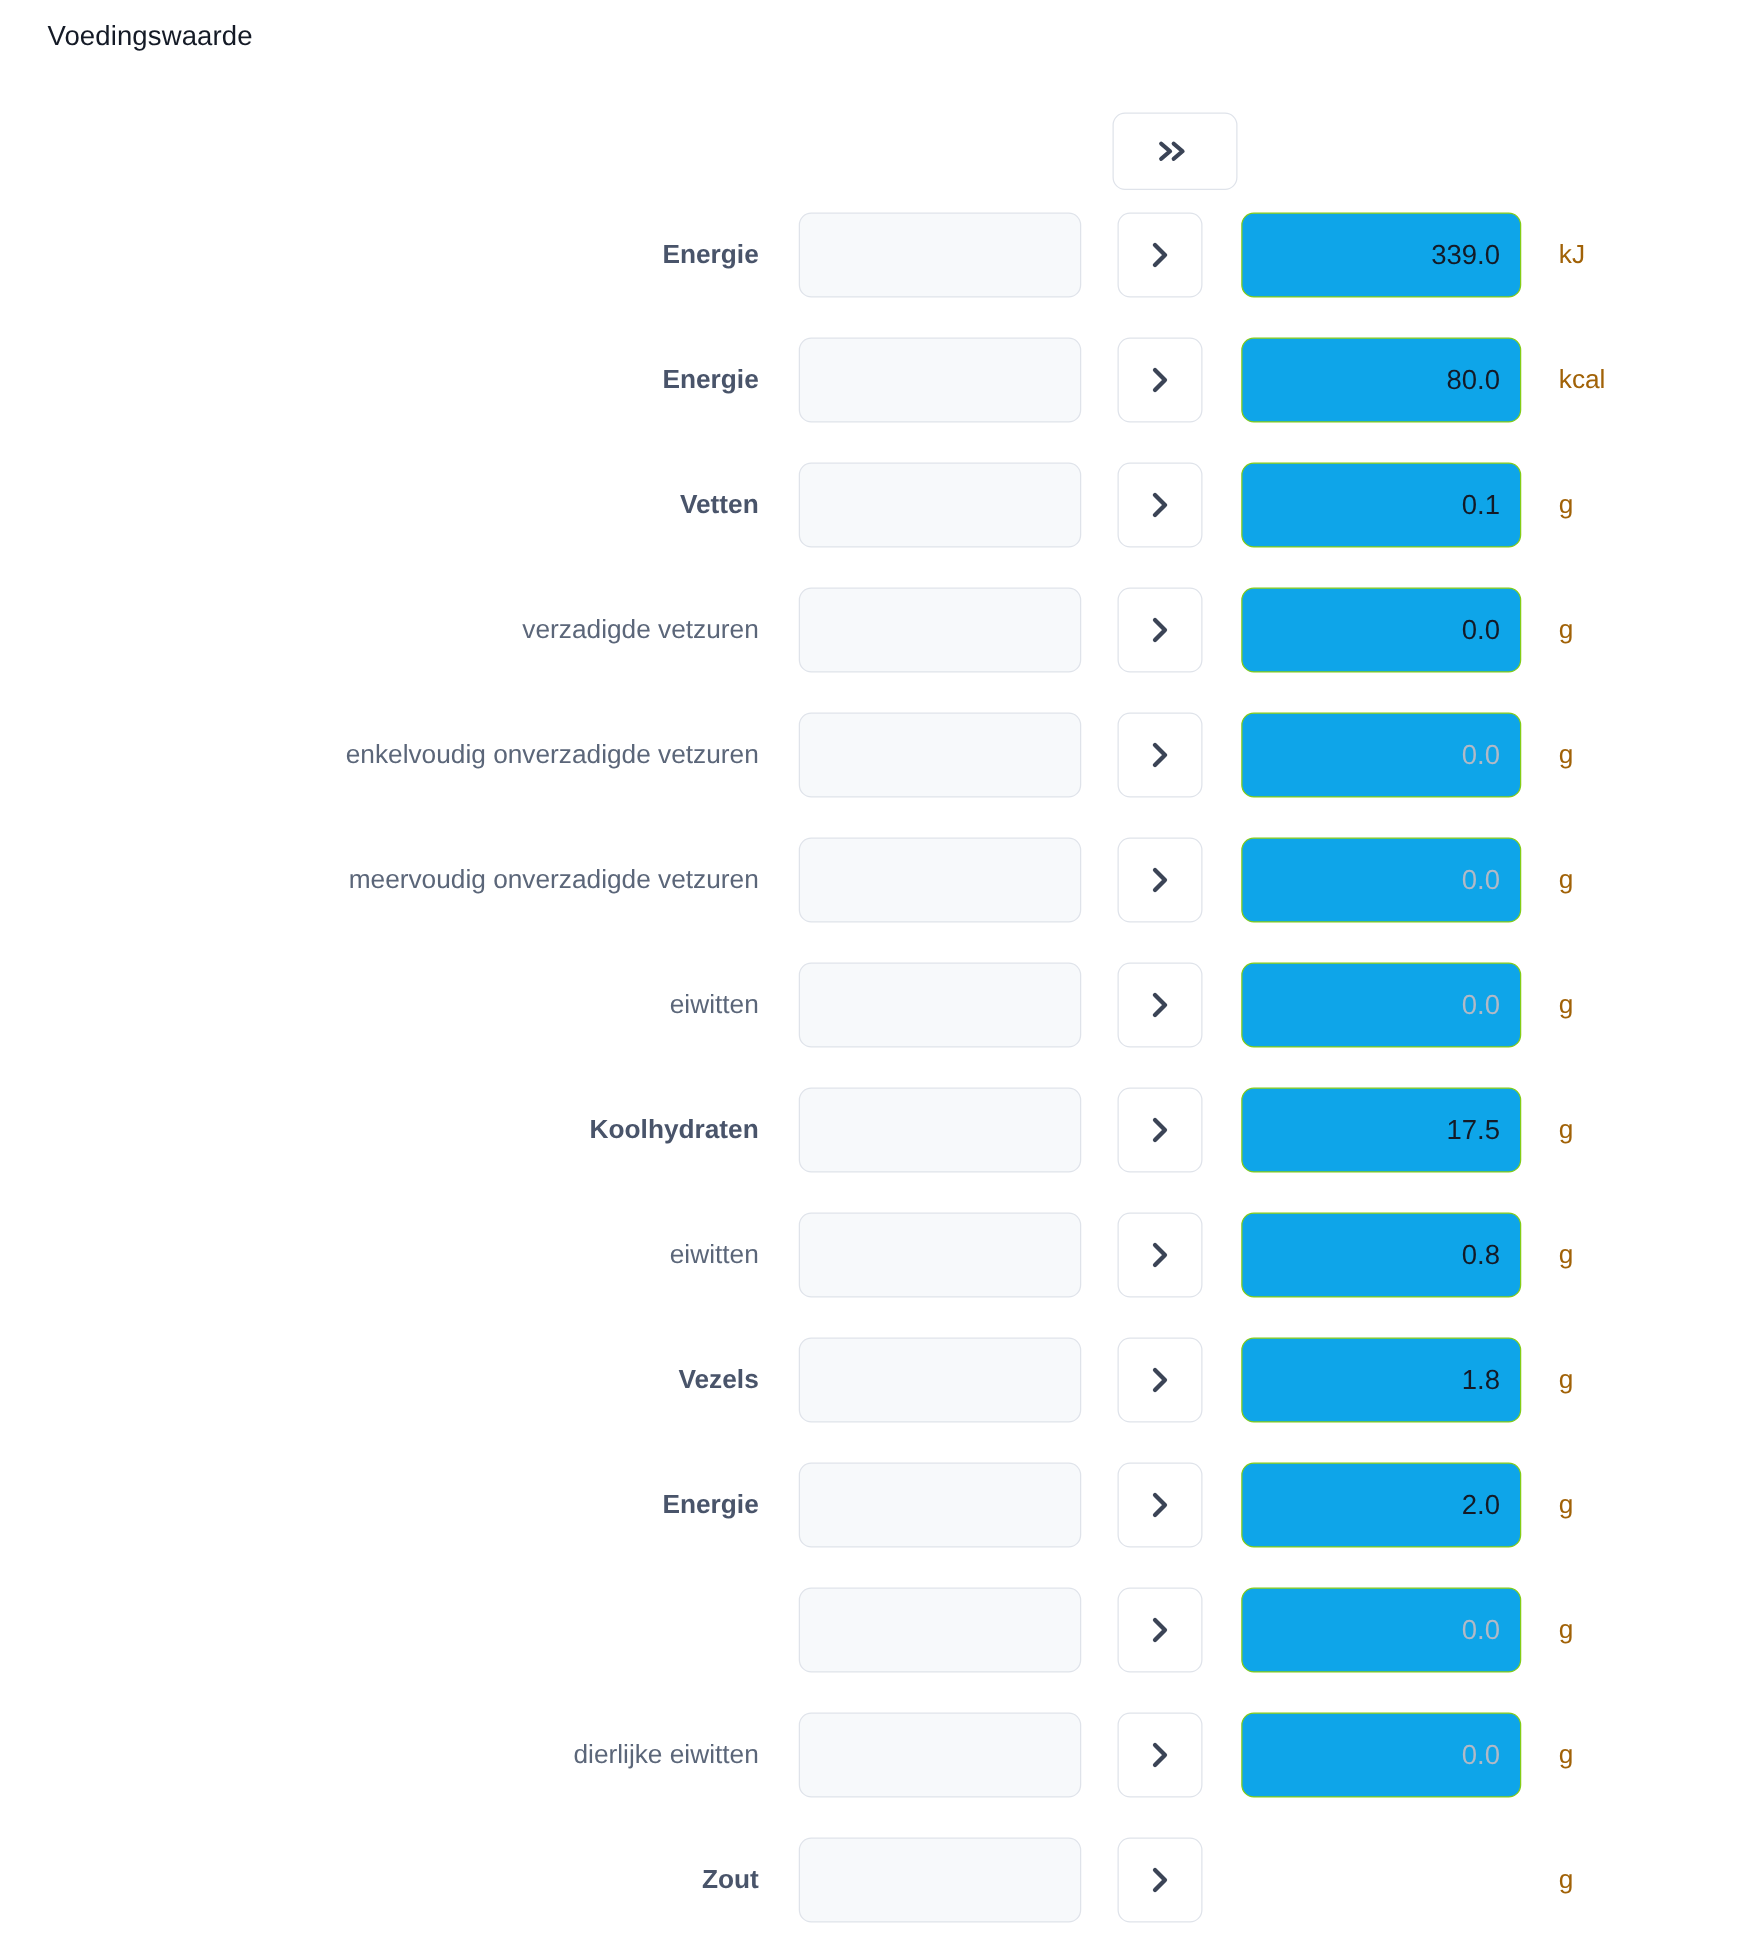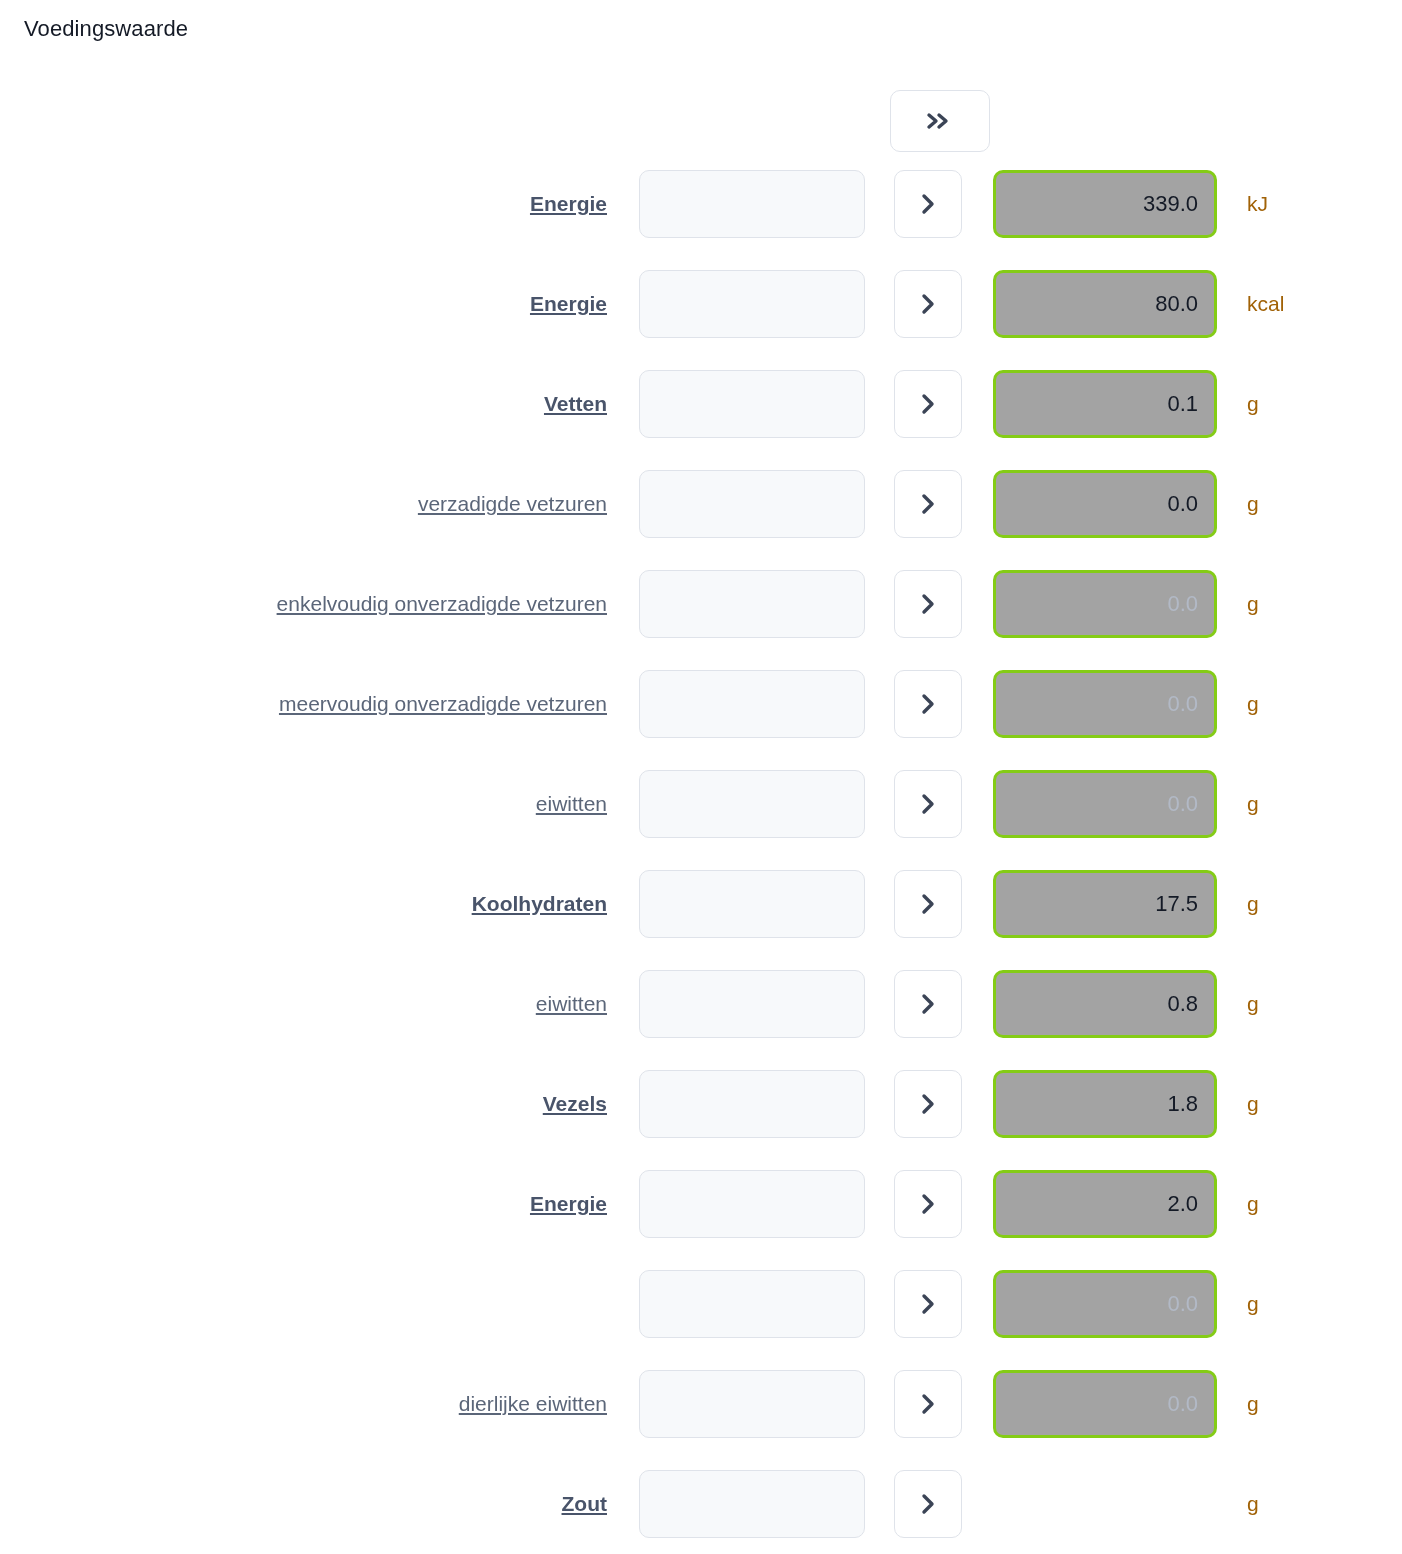--- a/index.html
+++ b/index.html
@@ -15,21 +15,21 @@
   .page {
     position: relative;
     width: 1402px;
     height: 1554px;
     background: #ffffff;
   }
 
   
   .panel-title {
     position: absolute;
-    left: 24px;
+    left: 38px;
     top: 16px;
     font-size: 22px;
     font-weight: 400;
     color: #141a26;
     letter-spacing: 0.1px;
     white-space: nowrap;
   }
 
   
   .expand-all-btn {
@@ -68,21 +68,20 @@
   .row-label {
     position: absolute;
     right: 795px;      
     top: 0;
     height: 68px;
     line-height: 68px;
     font-size: 21px;
     color: #49546a;
     white-space: nowrap;
     text-align: right;
-    text-decoration: underline;
   }
   .row-label.main {
     font-weight: 700;
     color: #49546a;
   }
   .row-label.sub {
     font-weight: 400;
     color: #5b6679;
     text-align: right;
   }
@@ -127,22 +126,22 @@
     height: 24px;
   }
 
   
   .value-input {
     position: absolute;
     left: 993px;
     top: 0;
     width: 224px;
     height: 68px;
-    background: #a3a3a3;
-    border: 3px solid #84cc16;
+    background: #0ea5e9;
+    border: 1px solid #84cc16;
     border-radius: 10px;
     font-family: "Liberation Sans", sans-serif;
     font-size: 22px;
     color: #141a26;
     text-align: right;
     padding: 0 16px;
     outline: none;
   }
   .value-input::placeholder {
     color: #b2b9c6;

